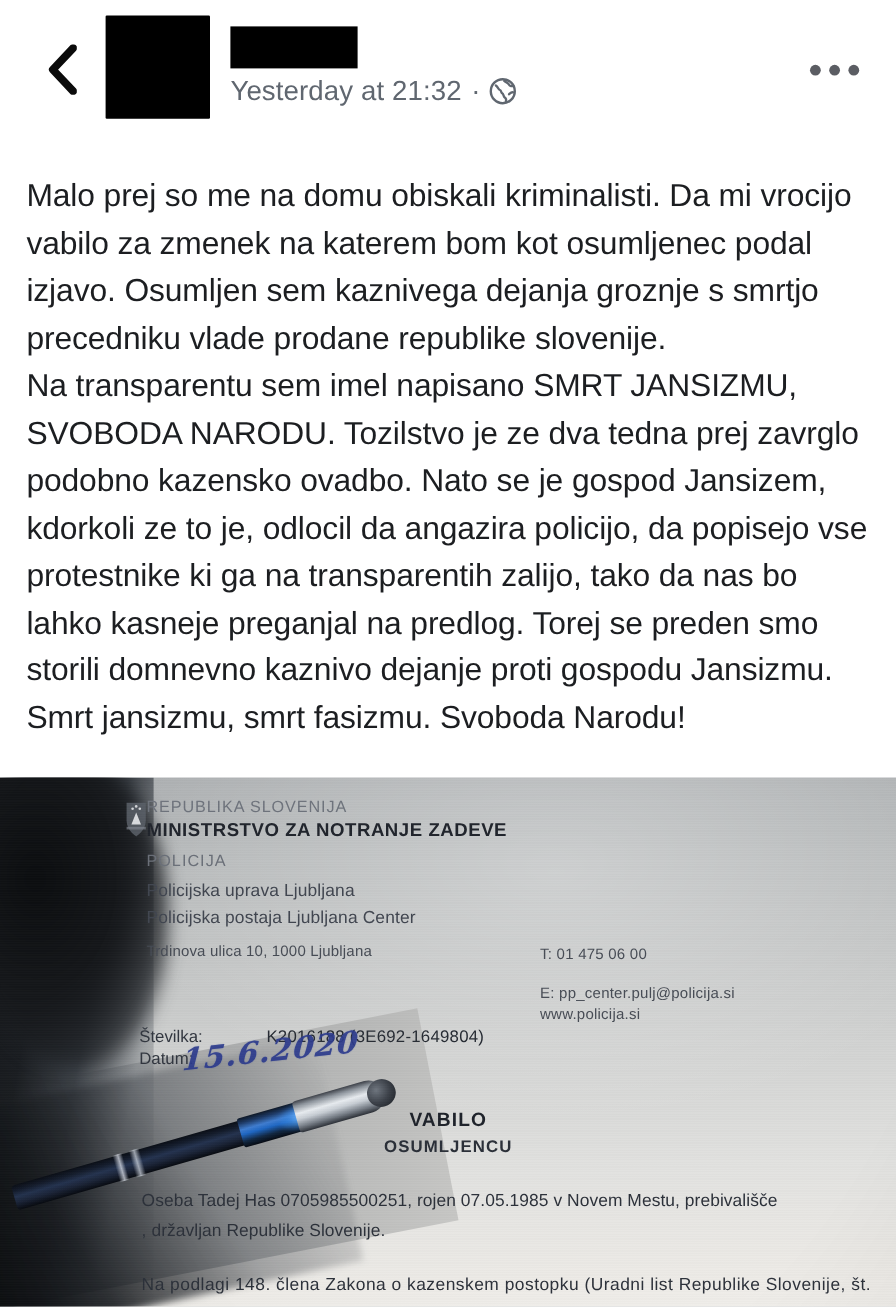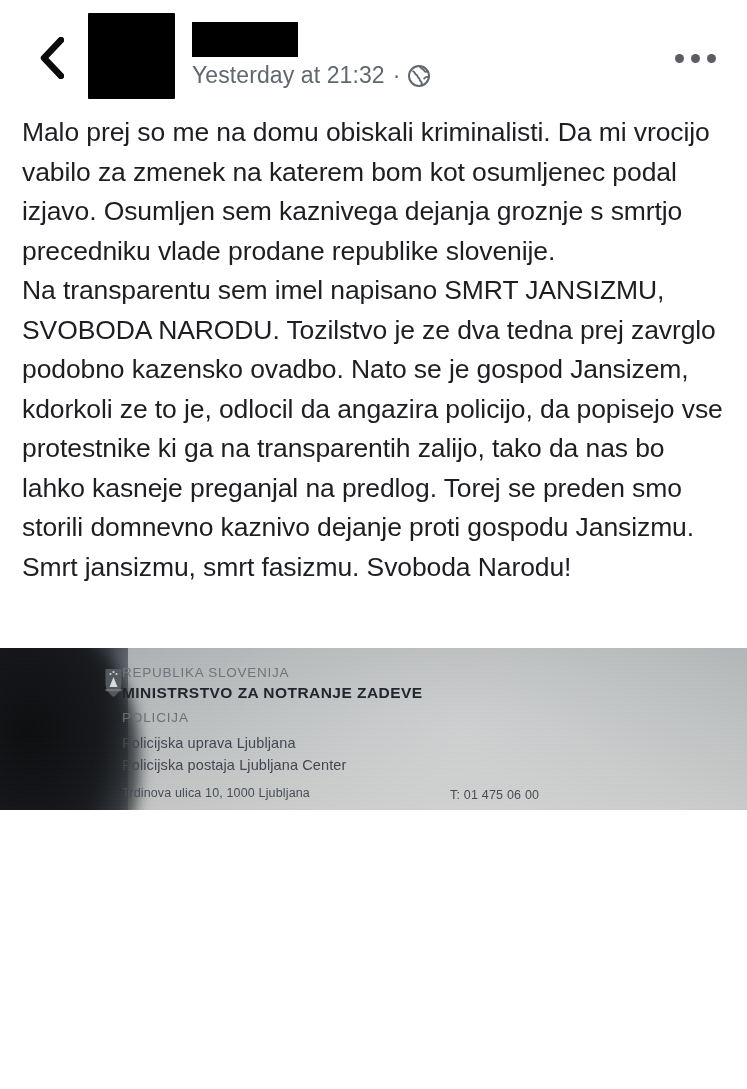--- a/index.html
+++ b/index.html
@@ -8,21 +8,21 @@
     width: 747px;
     height: 1089px;
     overflow: hidden;
     background: #ffffff;
     font-family: "Liberation Sans", sans-serif;
   }
 
   #app {
     position: relative;
     width: 747px;
-    height: 810px;
+    height: 1089px;
     background: #ffffff;
     overflow: hidden;
   }
 
   
   .post-header {
     position: relative;
     height: 112px;
     width: 747px;
     background: #ffffff;
@@ -107,21 +107,21 @@
     width: 9px;
     height: 9px;
     border-radius: 50%;
     background: #5b5d63;
   }
 
   
   .post-text {
     position: absolute;
     left: 22px;
-    top: 113px;
+    top: 144px;
     width: 707px;
     font-size: 26.5px;
     line-height: 39.5px;
     color: #1c1e21;
     letter-spacing: -0.1px;
     white-space: pre-wrap;
     word-wrap: break-word;
   }
 
   

